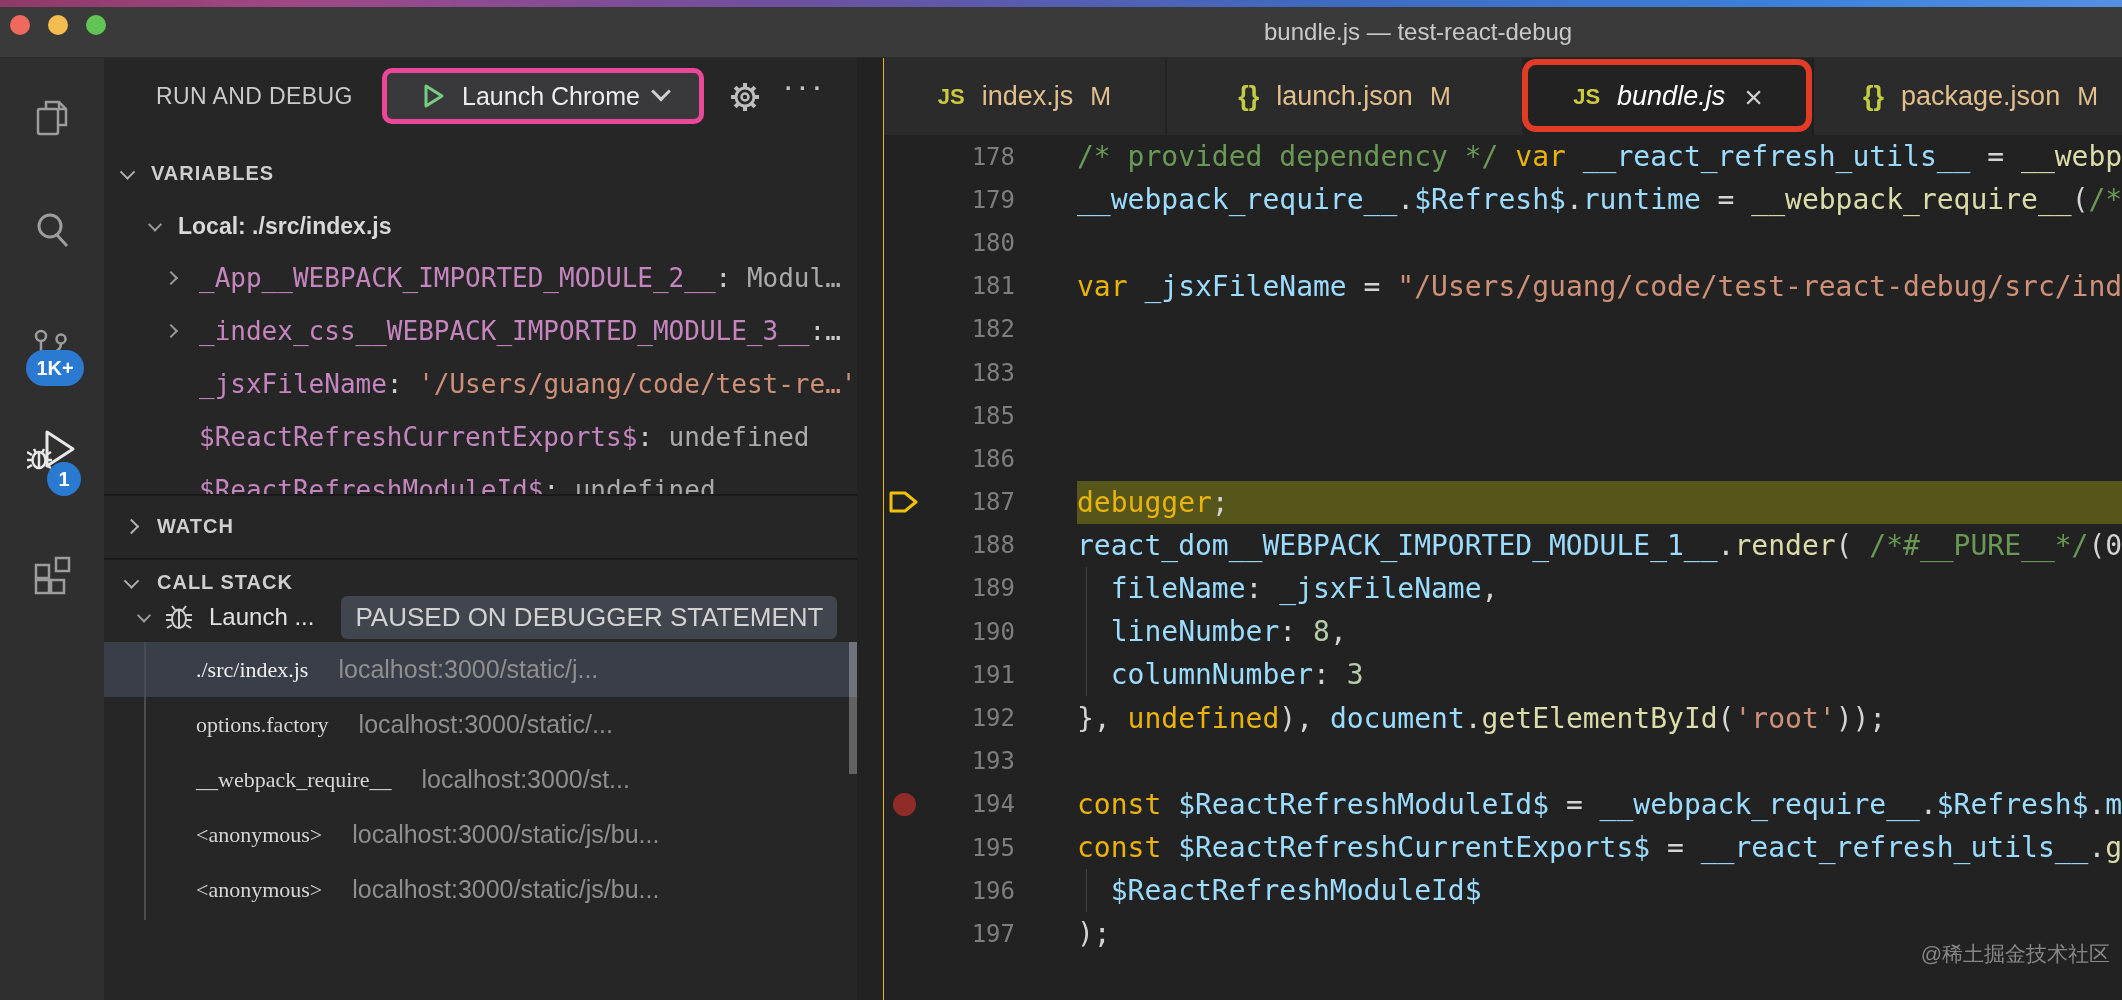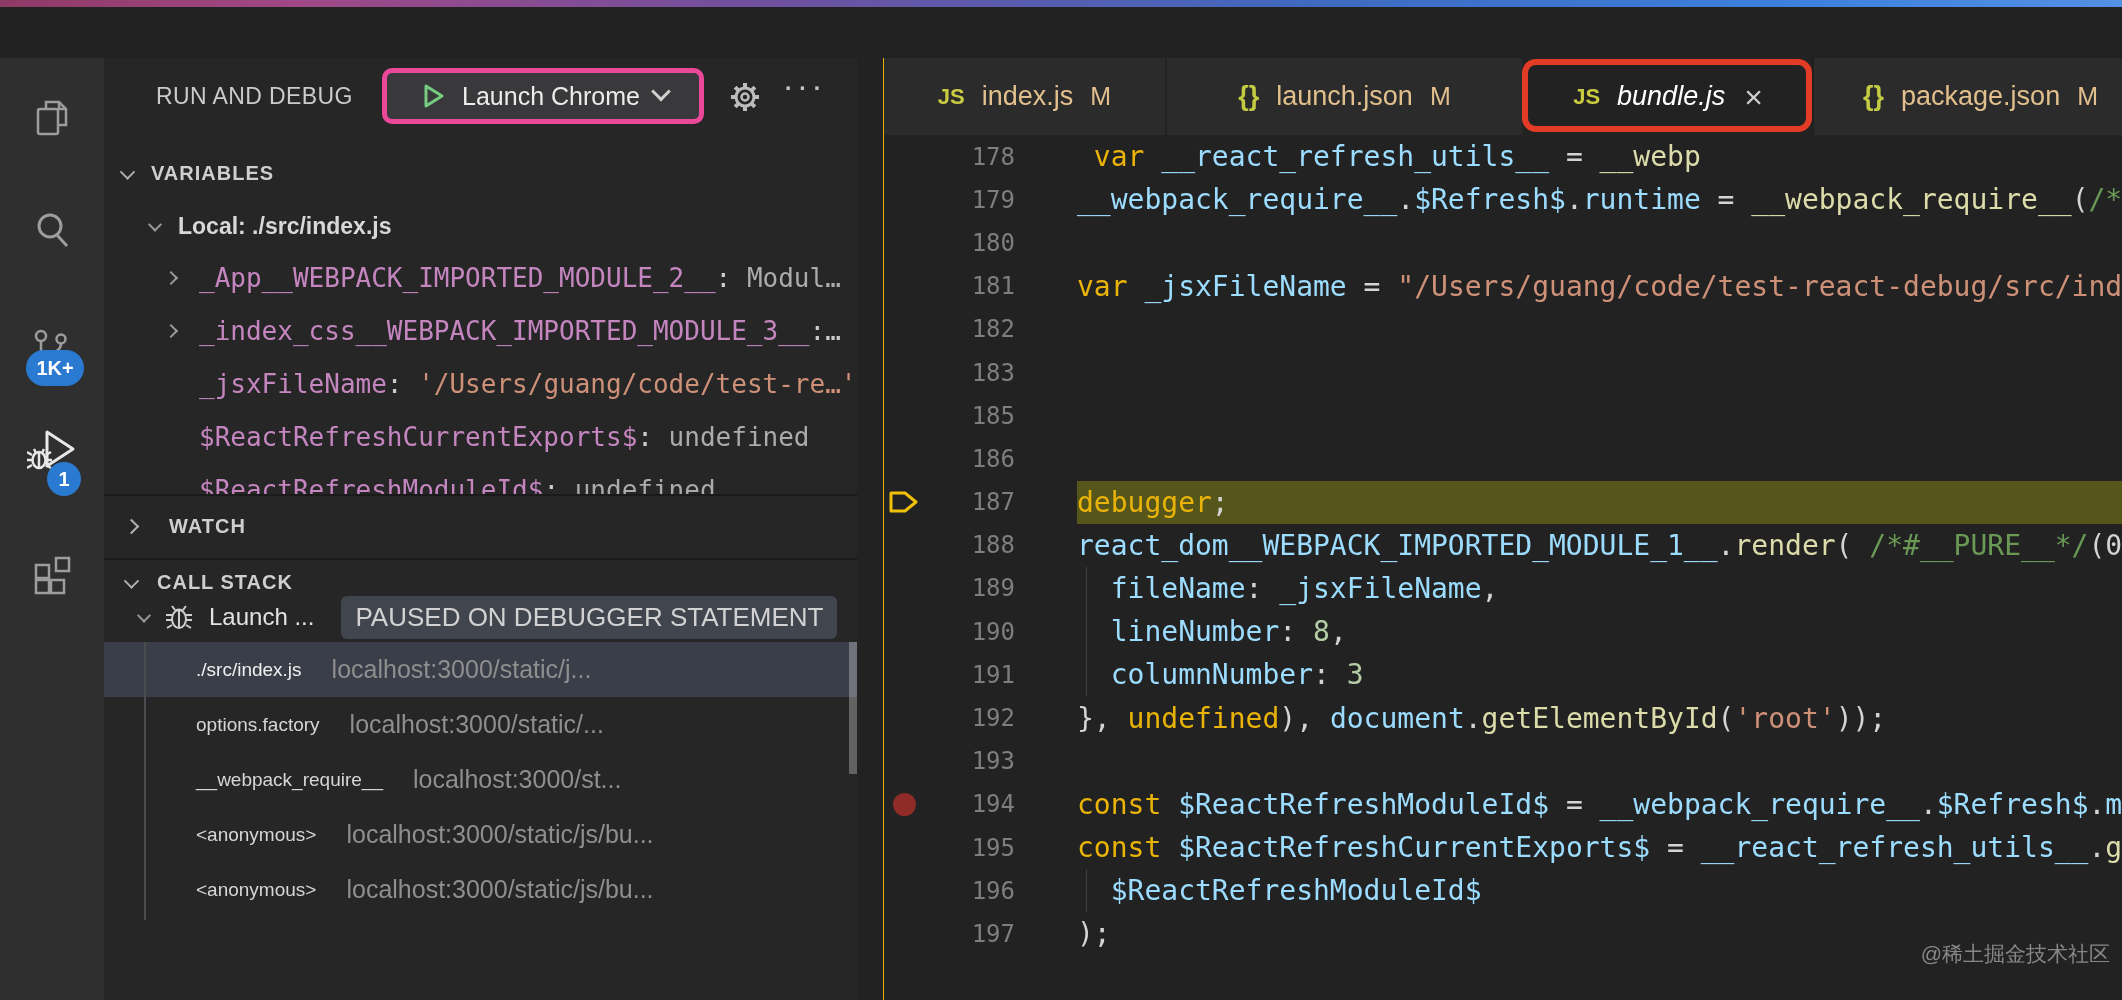--- a/index.html
+++ b/index.html
@@ -51,21 +51,21 @@
   .var-name { color:#c586c0; }
   .var-colon { color:#cccccc; }
   .var-val { color:#ababab; }
   .var-val.string { color:#ce9178; }
   .sb-div { position:absolute; left:0; width:100%; height:2px; background:#1a1a1a; }
   .session-row { position:absolute; top:534px; left:0; width:100%; height:50px; display:flex; align-items:center; padding-left:35px; gap:15px; }
   .session-name { font-size:24px; color:#e2e2e2; white-space:nowrap; }
   .paused-badge { margin-left:12px; background:#41454d; color:#d2d2d2; font-size:26px; padding:6px 14px; border-radius:6px; white-space:nowrap; }
   .frame { position:absolute; left:0; width:100%; height:55px; display:flex; align-items:center; padding-left:92px; gap:30px; }
   .frame.selected { background:#3a3e48; }
-  .frame-name { font-family:Liberation Sans, sans-serif; font-size:19px; color:#d6d6d6; white-space:pre; }
+  .frame-name { font-family:Liberation Serif, serif; font-size:22px; color:#d6d6d6; white-space:pre; }
   .frame.selected .frame-name { color:#f0f0f0; }
   .frame-loc { font-size:25px; color:#8f8f8f; white-space:nowrap; }
   .stack-guide { position:absolute; left:40px; top:584px; width:2px; height:278px; background:#4a4b4f; z-index:2; }
   .sb-scrollthumb { position:absolute; right:0; top:584px; width:8px; height:132px; background:rgba(255,255,255,.28); }
   
   .editor { position:absolute; top:58px; left:883px; width:1265px; height:942px; background:#222223; border-left:1px solid #eab308; overflow:hidden; }
   .tabbar { position:absolute; top:0; left:0; width:100%; height:77px; background:#2b2b2c; display:flex; }
   .tab { position:relative; height:77px; display:flex; align-items:center; justify-content:center; gap:17px;
     border-right:2px solid #232324; background:#2b2b2c; flex:none; }
   .tab.active { background:#222223; border-right-color:#1f1f1f; }
@@ -90,20 +90,26 @@
   .tk-f { color:#dcdcaa; } .tk-s { color:#ce9178; } .tk-n { color:#b5cea8; } .tk-p { color:#d4d4d4; }
   .watermark { position:absolute; right:38px; bottom:32px; font-size:21px; color:rgba(170,170,170,.75); }
   svg { display:block; }
 </style>
 </head>
 <body>
 
 <div id="app">
   <div class="top-strip"></div>
 
+  <div class="titlebar">
+    <span class="traffic tl-red"></span>
+    <span class="traffic tl-yellow"></span>
+    <span class="traffic tl-green"></span>
+    <span class="title-text">bundle.js — test-react-debug</span>
+  </div>
 
   <div class="activitybar">
     <div class="act-item" style="top:12px">
       <span>
         <svg width="46" height="46" viewBox="0 0 46 46" fill="none" stroke="#9d9d9d" stroke-width="2.5">
           <path d="M17 7 h13 l7 7 v16 h-20 z"></path>
             <path d="M30 7 v7 h7"></path>
           <rect x="9" y="14" width="20" height="25" rx="2" fill="#2f2f30"></rect>
         </svg>
       </span>
@@ -186,21 +192,21 @@
       <div id="var-rows">
           <div class="var-row" style="top: 193px;"><span class="chev right dim var-chev"></span><span class="var-body"><span class="var-name">_App__WEBPACK_IMPORTED_MODULE_2__</span><span class="var-colon">: </span><span class="var-val">Modul…</span></span></div>
           <div class="var-row" style="top: 246px;"><span class="chev right dim var-chev"></span><span class="var-body"><span class="var-name">_index_css__WEBPACK_IMPORTED_MODULE_3__</span><span class="var-colon">:…</span><span class="var-val"></span></span></div>
           <div class="var-row" style="top: 299px;"><span class="var-body"><span class="var-name">_jsxFileName</span><span class="var-colon">: </span><span class="var-val string">'/Users/guang/code/test-re…'</span></span></div>
           <div class="var-row" style="top: 352px;"><span class="var-body"><span class="var-name">$ReactRefreshCurrentExports$</span><span class="var-colon">: </span><span class="var-val">undefined</span></span></div>
           <div class="var-row" style="top: 405px;"><span class="var-body"><span class="var-name">$ReactRefreshModuleId$</span><span class="var-colon">: </span><span class="var-val">undefined</span></span></div>
         </div>
     </div>
     <div class="sb-div" style="top:436px"></div>
 
-    <div class="sec-row" style="top:438px;height:60px;padding-left:22px;gap:32px">
+    <div class="sec-row" style="top:438px;height:60px;padding-left:22px;gap:20px">
       <span class="chev right"></span>
       <span class="sec-title">WATCH</span>
     </div>
     <div class="sb-div" style="top:500px"></div>
 
     <div class="sec-row" style="top:502px;height:44px;padding-left:22px;gap:20px">
       <span class="chev down"></span>
       <span class="sec-title">CALL STACK</span>
     </div>
 
@@ -260,21 +266,21 @@
           <span class="tab-close">×</span>
           <div class="annot"></div>
         </div>
         <div class="tab" style="width: 335px;">
           <span class="ficon-braces">{}</span>
           <span class="tab-fname">package.json</span>
           <span class="tab-m">M</span>
         </div>
       </div>
     <div class="code-area" id="code-area">
-        <div class="crow"><div class="cglyph"></div><div class="clnum">178</div><div class="cgap"></div><div class="ctext"><span class="tk-p"> </span><span class="tk-k">var</span><span class="tk-p"> </span><span class="tk-v">__react_refresh_utils__</span><span class="tk-p"> = </span><span class="tk-f">__webp</span></div></div>
+        <div class="crow"><div class="cglyph"></div><div class="clnum">178</div><div class="cgap"></div><div class="ctext"><span class="tk-c">/* provided dependency */</span><span class="tk-p"> </span><span class="tk-k">var</span><span class="tk-p"> </span><span class="tk-v">__react_refresh_utils__</span><span class="tk-p"> = </span><span class="tk-f">__webp</span></div></div>
         <div class="crow"><div class="cglyph"></div><div class="clnum">179</div><div class="cgap"></div><div class="ctext"><span class="tk-v">__webpack_require__</span><span class="tk-p">.</span><span class="tk-v">$Refresh$</span><span class="tk-p">.</span><span class="tk-v">runtime</span><span class="tk-p"> = </span><span class="tk-f">__webpack_require__</span><span class="tk-p">(</span><span class="tk-c">/*</span></div></div>
         <div class="crow"><div class="cglyph"></div><div class="clnum">180</div><div class="cgap"></div><div class="ctext"></div></div>
         <div class="crow"><div class="cglyph"></div><div class="clnum">181</div><div class="cgap"></div><div class="ctext"><span class="tk-k">var</span><span class="tk-p"> </span><span class="tk-v">_jsxFileName</span><span class="tk-p"> = </span><span class="tk-s">"/Users/guang/code/test-react-debug/src/ind</span></div></div>
         <div class="crow"><div class="cglyph"></div><div class="clnum">182</div><div class="cgap"></div><div class="ctext"></div></div>
         <div class="crow"><div class="cglyph"></div><div class="clnum">183</div><div class="cgap"></div><div class="ctext"></div></div>
         <div class="crow"><div class="cglyph"></div><div class="clnum">185</div><div class="cgap"></div><div class="ctext"></div></div>
         <div class="crow"><div class="cglyph"></div><div class="clnum">186</div><div class="cgap"></div><div class="ctext"></div></div>
         <div class="crow cur"><div class="cglyph"><svg width="30" height="26" viewBox="0 0 30 26">
               <polygon points="2,4 16,4 27,13 16,22 2,22" fill="none" stroke="#f0c00a" stroke-width="3" stroke-linejoin="round"></polygon>
             </svg></div><div class="clnum">187</div><div class="cgap"></div><div class="ctext"><span class="tk-k">debugger</span><span class="tk-p">;</span></div></div>

